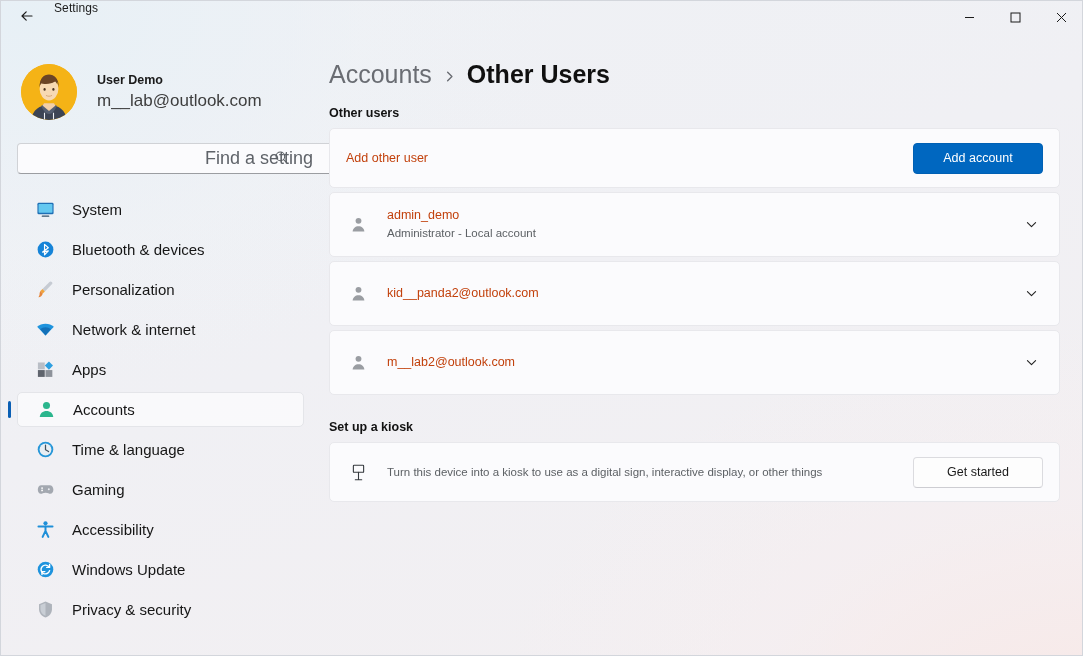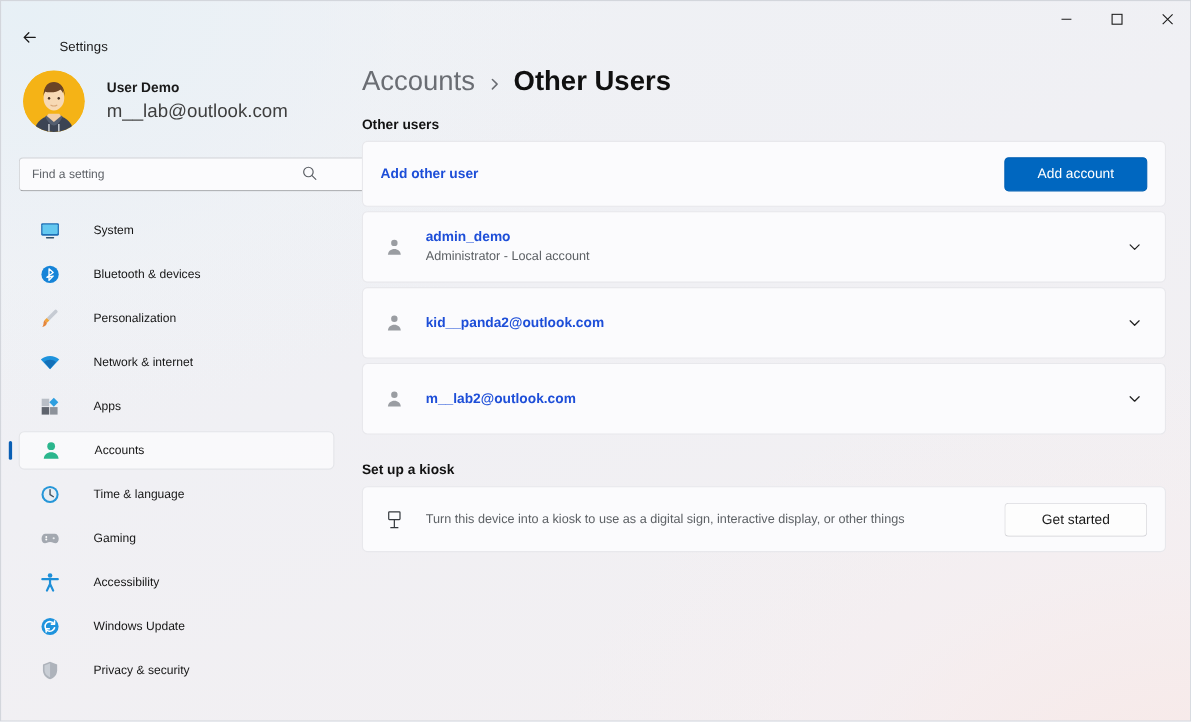--- a/index.html
+++ b/index.html
@@ -29,21 +29,21 @@
     overflow: hidden;
   }
 
   
   #titlebar {
     position: absolute;
     top: 0; left: 0;
     width: 1083px;
     height: 48px;
     display: flex;
-    align-items: flex-end;
+    align-items: flex-start;
   }
 
   .back-btn {
     width: 34px; height: 30px;
     margin-left: 9px;
     display: flex; align-items: center; justify-content: center;
     border-radius: 5px;
     cursor: pointer;
   }
 
@@ -113,24 +113,25 @@
     height: 31px;
   }
   .search-input {
     width: 329px;
     height: 31px;
     border: 1px solid #d0d2d6;
     border-bottom: 1px solid #9b9da1;
     border-radius: 4px;
     background: #fbfbfd;
     padding: 0 32px 0 11px;
-    font-size: 11px;
+    font-size: 18px;
     color: #1a1a1a;
     font-family: "Liberation Sans", sans-serif;
     outline: none;
+    text-align: right;
   }
   .search-input::placeholder { color: #5f6369; }
   .search-icon {
     position: absolute;
     right: 9px; top: 7px;
     pointer-events: none;
   }
 
   .nav { margin-top: 18px; }
 
@@ -156,22 +157,22 @@
     border-radius: 2px;
     background: #0a5fb4;
   }
 
   .nav-ico {
     width: 20px; height: 20px;
     flex: 0 0 20px;
     display: flex; align-items: center; justify-content: center;
   }
   .nav-label {
-    margin-left: 30px;
-    font-size: 11px;
+    margin-left: 17px;
+    font-size: 15px;
     color: #161616;
     white-space: nowrap;
   }
 
   
   #main {
     position: absolute;
     top: 48px; left: 320px;
     width: 763px;
     height: 608px;
@@ -222,23 +223,22 @@
 
   .card-ico {
     width: 24px; flex: 0 0 24px;
     display: flex; align-items: center; justify-content: center;
     margin-right: 17px;
   }
 
   .card-body { flex: 1 1 auto; min-width: 0; }
   .card-title {
     font-size: 12.5px;
-    color: #1d4ed8;
+    color: #c2410c;
     line-height: 1.35;
-    font-weight: bold;
   }
   .card-sub {
     font-size: 11.5px;
     color: #5d6165;
     margin-top: 2px;
     line-height: 1.35;
   }
 
   .btn-primary {
     background: #0067c0;

